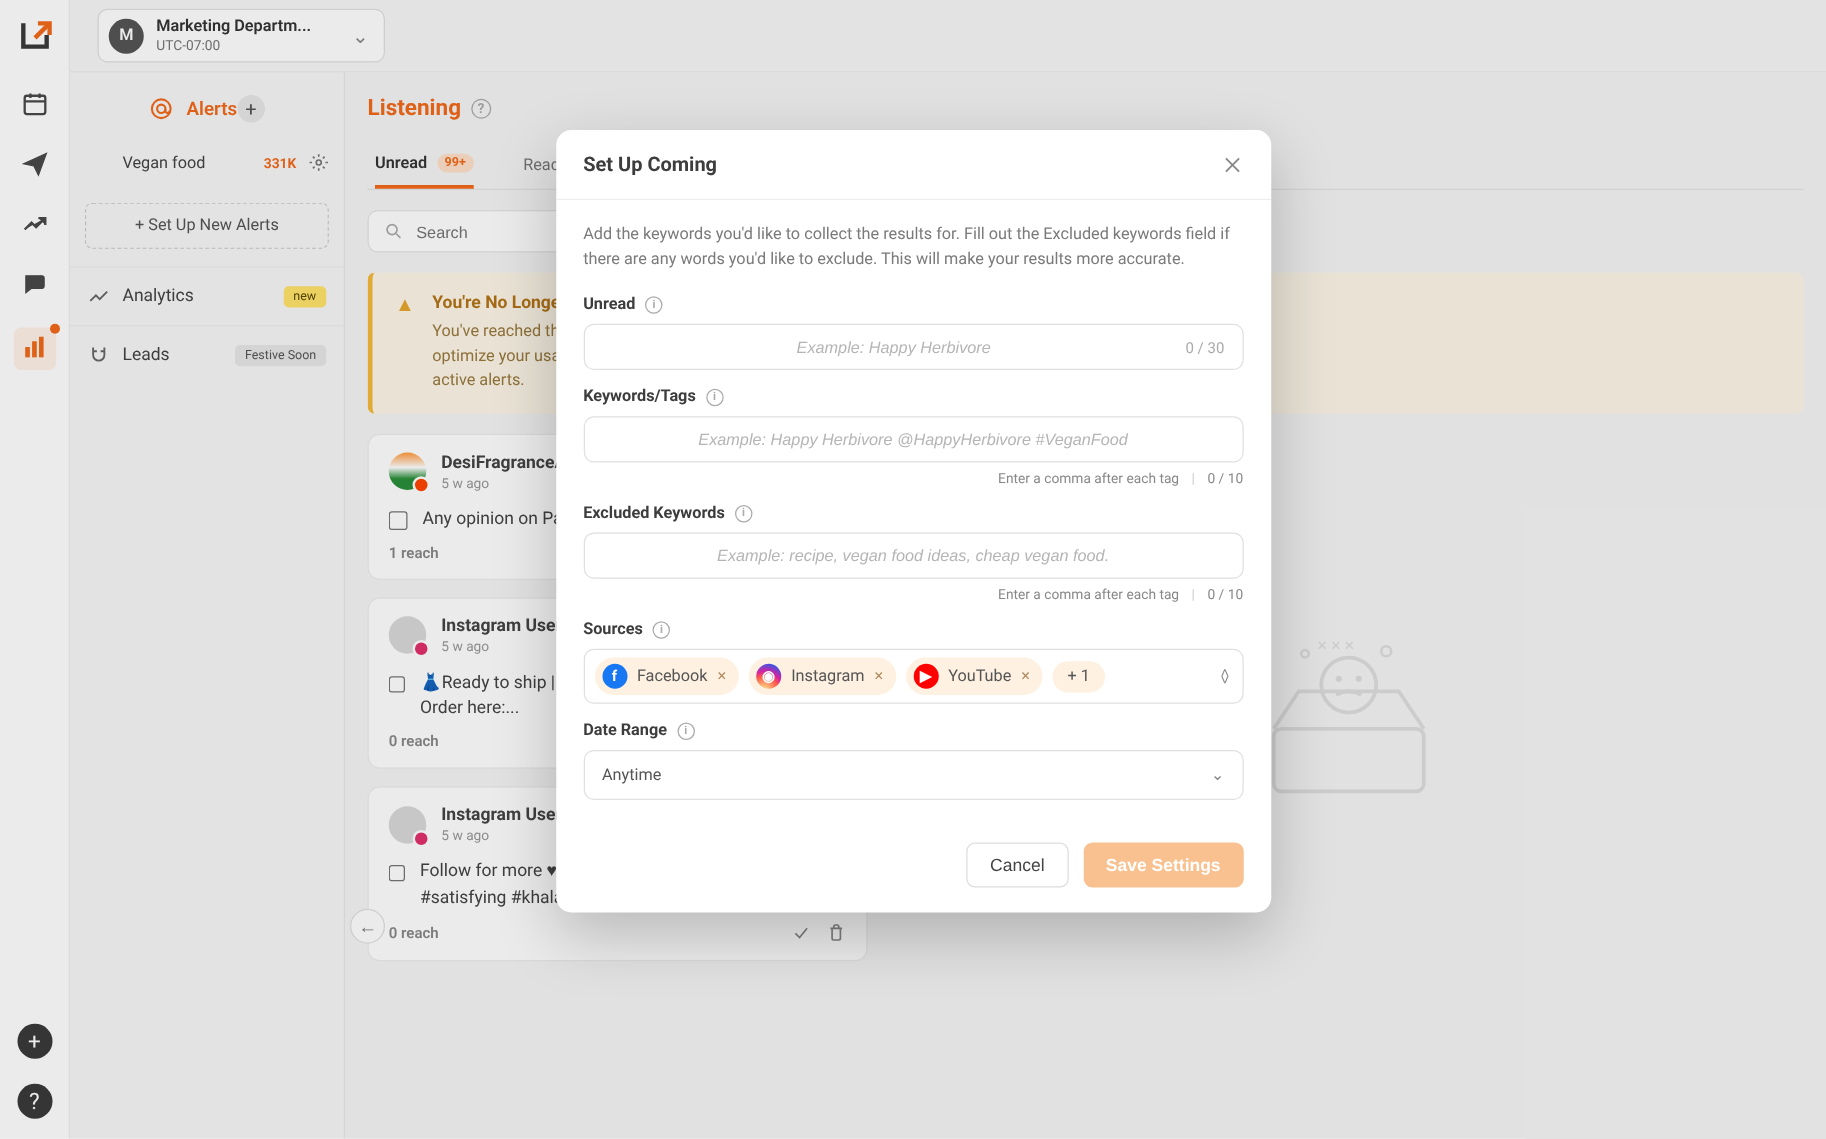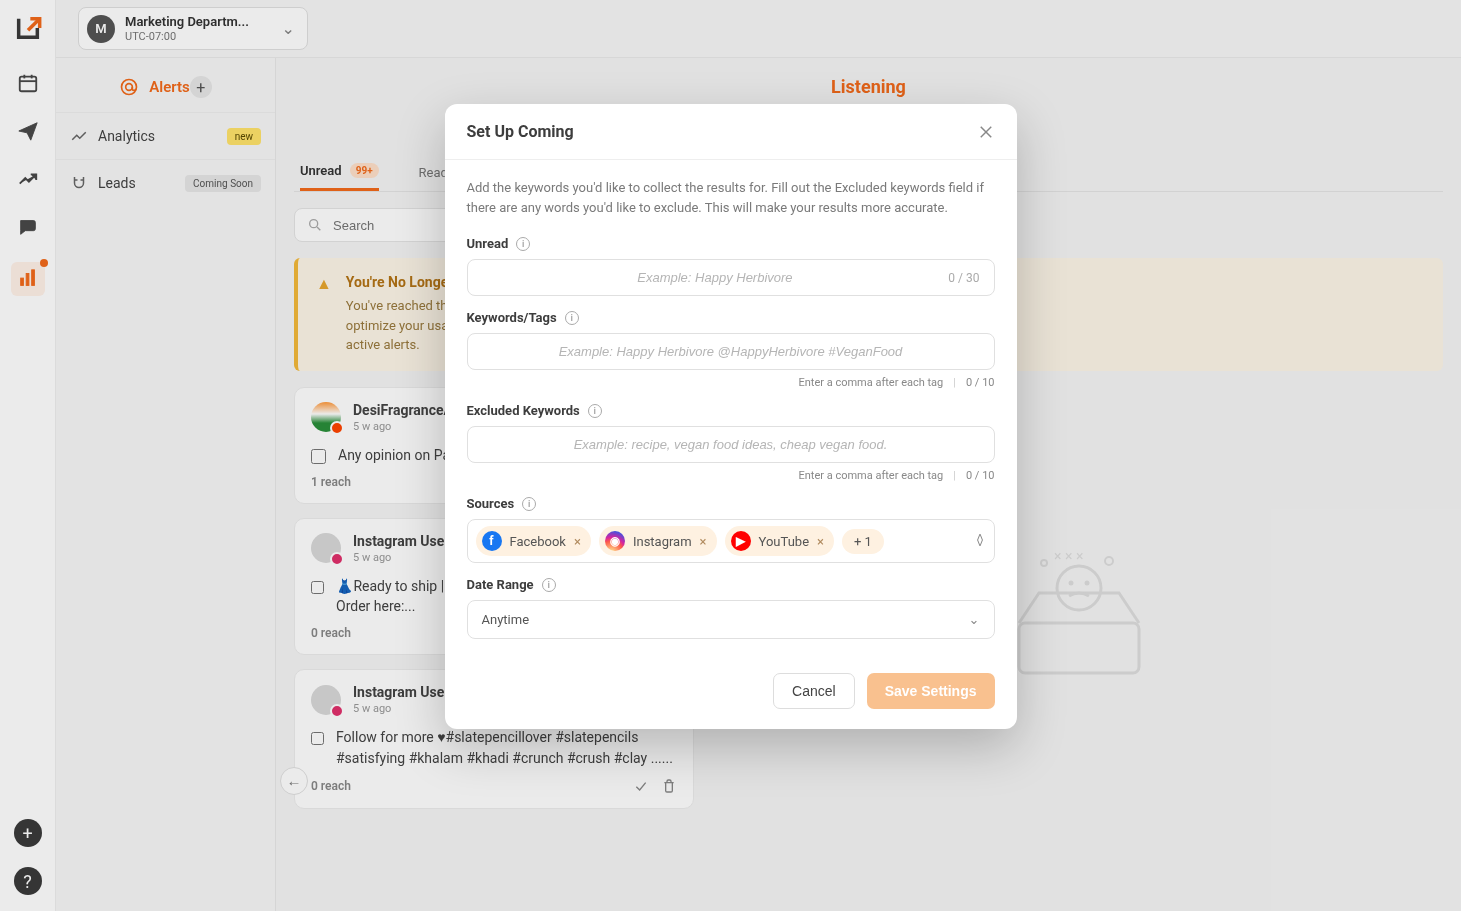--- a/index.html
+++ b/index.html
@@ -156,22 +156,21 @@
 
   
   .main {
     position:absolute; left:276px; top:58px; right:0; bottom:0;
     background:#f5f5f5;
     padding:18px 18px 0 18px;
   }
   .main-title {
     display:flex; align-items:center; gap:8px;
     color:#f26a1b; font-size:18px; font-weight:700;
-    margin-bottom:32px;
-    flex-direction:column;
+    margin-bottom:16px;
   }
   .info-circle {
     width:16px; height:16px; border:1.5px solid #aaa; border-radius:50%;
     display:inline-flex; align-items:center; justify-content:center;
     font-size:11px; color:#aaa; font-weight:700;
   }
 
   .tabs {
     display:flex; gap:40px;
     border-bottom:1px solid #e4e4e4;
@@ -401,42 +400,54 @@
           <circle cx="12" cy="12" r="9"></circle>
           <circle cx="12" cy="12" r="4"></circle>
           <path d="M16 12 v2 a2 2 0 0 0 4 0"></path>
         </svg>
       <span class="panel-title">Alerts</span>
     </div>
     <div class="panel-add">+</div>
   </div>
 
 
-
+  <div class="alert-row">
+    <span style="width:20px"></span>
+    <span class="alert-name">Vegan food</span>
+    <span class="alert-badge">331K</span>
+    <span class="alert-gear">
+      <svg viewBox="0 0 24 24" fill="none" stroke="#777" stroke-width="2">
+          <circle cx="12" cy="12" r="3"></circle>
+          <path d="M12 2v3M12 19v3M4 12H1M23 12h-3M5 5l2 2M17 17l2 2M5 19l2-2M17 7l2-2"></path>
+        </svg>
+    </span>
+  </div>
+
+  <div class="new-alerts-btn">+  Set Up New Alerts</div>
 
   <div class="panel-item">
     <div class="panel-item-left">
       <svg viewBox="0 0 24 24">
           <polyline points="3,17 9,11 13,15 21,7"></polyline>
         </svg>
       <span>Analytics</span>
     </div>
     <span class="pill new">new</span>
   </div>
 
   <div class="panel-item">
     <div class="panel-item-left">
       <svg viewBox="0 0 24 24">
           <path d="M6 4v8a6 6 0 0 0 12 0V4"></path>
           <line x1="6" y1="8" x2="10" y2="8"></line>
           <line x1="14" y1="8" x2="18" y2="8"></line>
         </svg>
       <span>Leads</span>
     </div>
-    <span class="pill soon">Coming Soon</span>
+    <span class="pill soon">Festive Soon</span>
   </div>
 </div>
 
 <div class="main">
   <div class="main-title">
     <span>Listening</span>
     <span class="info-circle">?</span>
   </div>
 
   <div class="tabs">

